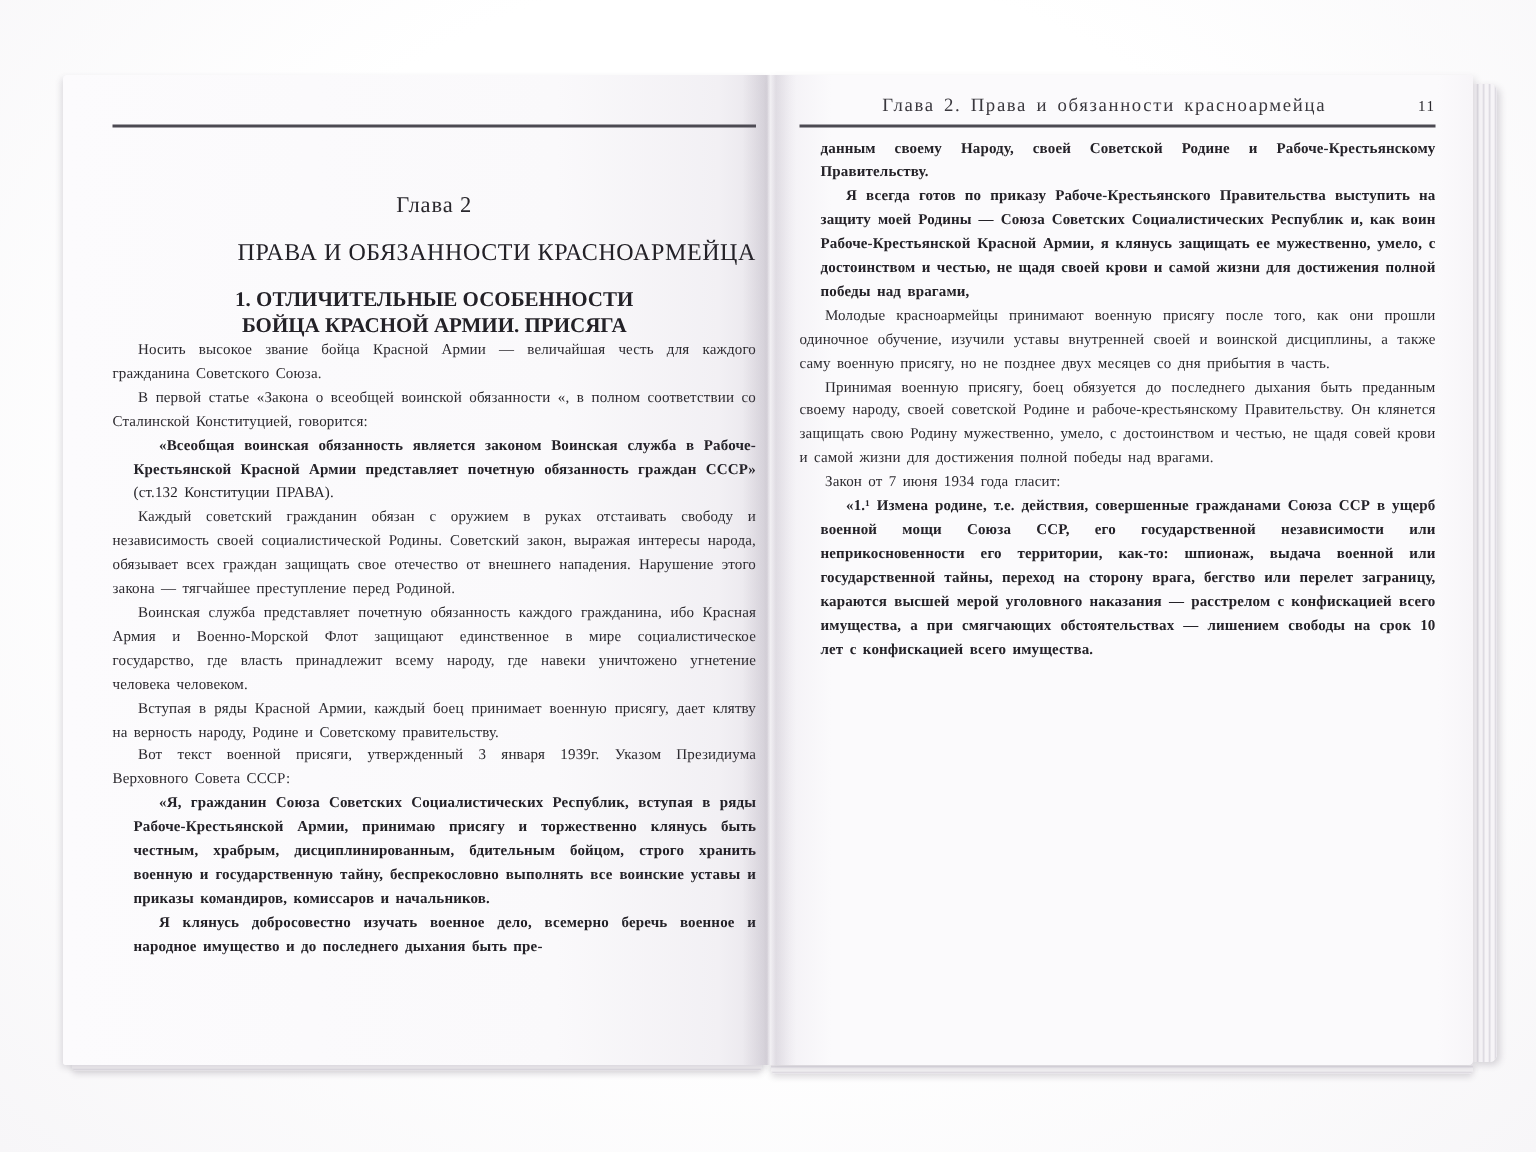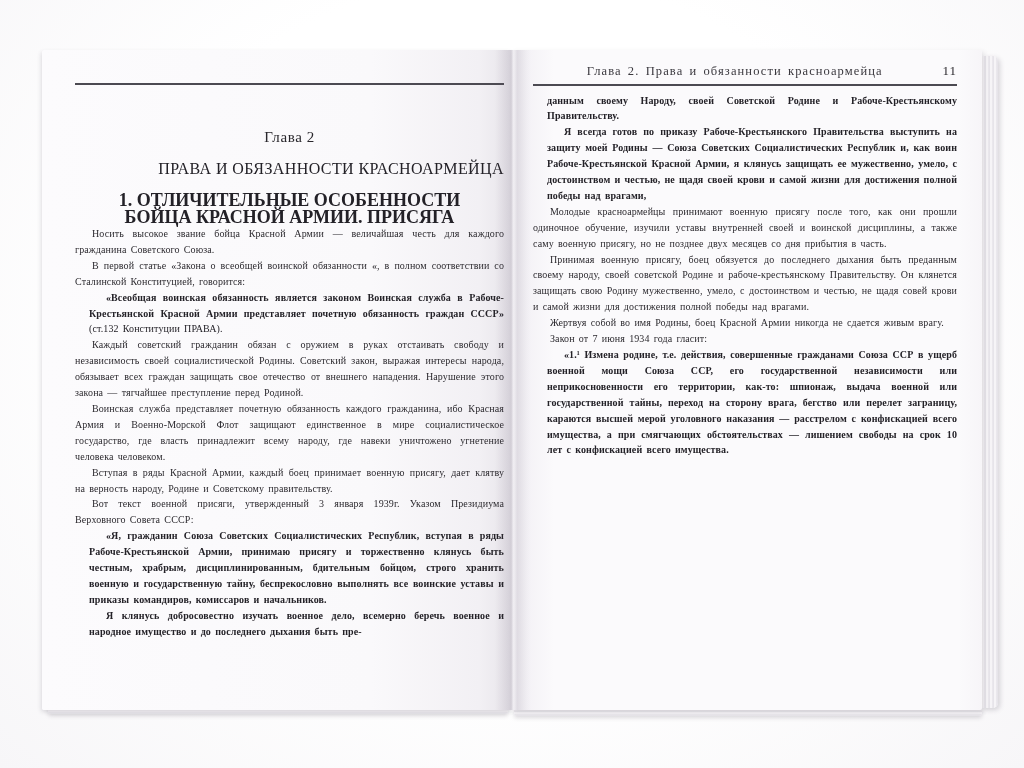--- a/index.html
+++ b/index.html
@@ -57,33 +57,33 @@
   .rule {
     height:2px; background:#4c4a52; border:none; margin:0;
   }
   .rule-right { height:1.5px; margin-top:5px; }
 
   .running-head-row { display:flex; align-items:baseline; }
   .running-head {
     flex:1; text-align:center; font-size:12.5px; letter-spacing:1.1px;
     color:#3a383e; word-spacing:2px;
   }
-  .page-num { font-size:13px; color:#2c2a2f; margin-left:6px; letter-spacing:1px; }
+  .page-num { font-size:10px; color:#2c2a2f; margin-left:6px; letter-spacing:1px; }
 
   .chapter {
     margin-top:44px; text-align:center; font-size:15px;
     letter-spacing:0.6px; color:#29272c;
   }
   .h1 {
     margin-top:14px; text-align:right; font-weight:normal; font-size:16px;
     letter-spacing:0.4px; color:#232127;
   }
   .h2 {
     margin-top:14px; margin-bottom:0; text-align:center; font-weight:bold;
-    font-size:18px; line-height:17px; color:#232127;
+    font-size:14px; line-height:17px; color:#232127;
   }
   .body-col { margin-top:24px; }
   .body-col-right { margin-top:7px; }
   .body-col-right .h2 { margin:10px 0 7px 0; }
 
   .para {
     margin:0; font-size:10px; line-height:15.9px; text-align:justify;
     text-indent:17px; word-spacing:1.6px; letter-spacing:0.1px; color:#2c2a2f;
   }
   .quote { font-weight:bold; padding-left:14px; color:#242228; }
@@ -125,21 +125,20 @@
       <div class="running-head-row">
         <span class="running-head">Глава 2. Права и обязанности красноармейца</span>
         <span class="page-num">11</span>
       </div>
       <hr class="rule rule-right">
       <div class="body-col body-col-right" id="right-blocks">
           <p class="para quote no-indent"><span class="seg-b">данным своему Народу, своей Советской Родине и Рабоче-Крестьянскому Правительству.</span></p>
           <p class="para quote"><span class="seg-b">Я всегда готов по приказу Рабоче-Крестьянского Правительства выступить на защиту моей Родины — Союза Советских Социалистических Республик и, как воин Рабоче-Крестьянской Красной Армии, я клянусь защищать ее мужественно, умело, с достоинством и честью, не щадя своей крови и самой жизни для достижения полной победы над врагами,</span></p>
           <p class="para"><span class="seg-r">Молодые красноармейцы принимают военную присягу после того, как они прошли одиночное обучение, изучили уставы внутренней своей и воинской дисциплины, а также саму военную присягу, но не позднее двух месяцев со дня прибытия в часть.</span></p>
           <p class="para"><span class="seg-r">Принимая военную присягу, боец обязуется до последнего дыхания быть преданным своему народу, своей советской Родине и рабоче-крестьянскому Правительству. Он клянется защищать свою Родину мужественно, умело, с достоинством и честью, не щадя совей крови и самой жизни для достижения полной победы над врагами.</span></p>
-          <p class="para"><span class="seg-r">Жертвуя собой во имя Родины, боец Красной Армии никогда не сдается живым врагу.</span></p>
           <p class="para"><span class="seg-r">Закон от 7 июня 1934 года гласит:</span></p>
           <p class="para quote"><span class="seg-b">«1.¹ Измена родине, т.е. действия, совершенные гражданами Союза ССР в ущерб военной мощи Союза ССР, его государственной независимости или неприкосновенности его территории, как-то: шпионаж, выдача военной или государственной тайны, переход на сторону врага, бегство или перелет заграницу, караются высшей мерой уголовного наказания — расстрелом с конфискацией всего имущества, а при смягчающих обстоятельствах — лишением свободы на срок 10 лет с конфискацией всего имущества.</span></p>
         </div>
     </div>
   </div>
 
   <div class="gutter-shadow"></div>
 </div>
 
 </body></html>

